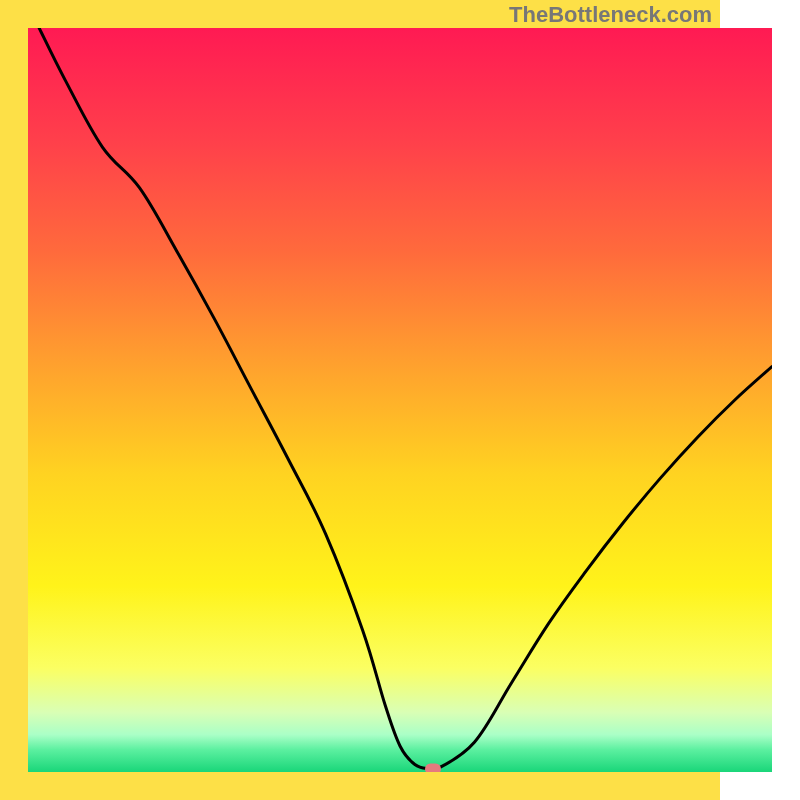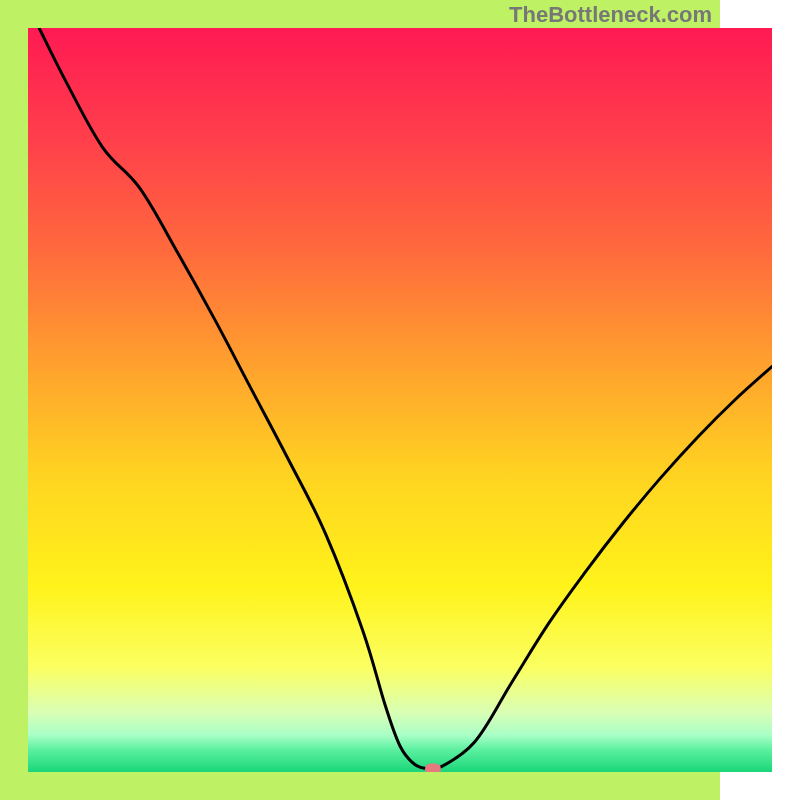--- a/index.html
+++ b/index.html
@@ -7,21 +7,21 @@
     padding: 0;
     background: #fff;
     width: 800px;
     height: 800px;
     overflow: hidden;
   }
   .chart-container {
     position: relative;
     width: 720px;
     height: 800px;
-    background: #bef264;
+    background: #fde047;
   }
   .watermark {
     position: absolute;
     top: 2px;
     right: 8px;
     font-family: Arial, Helvetica, sans-serif;
     font-size: 22px;
     font-weight: bold;
     color: #777;
     z-index: 10;

